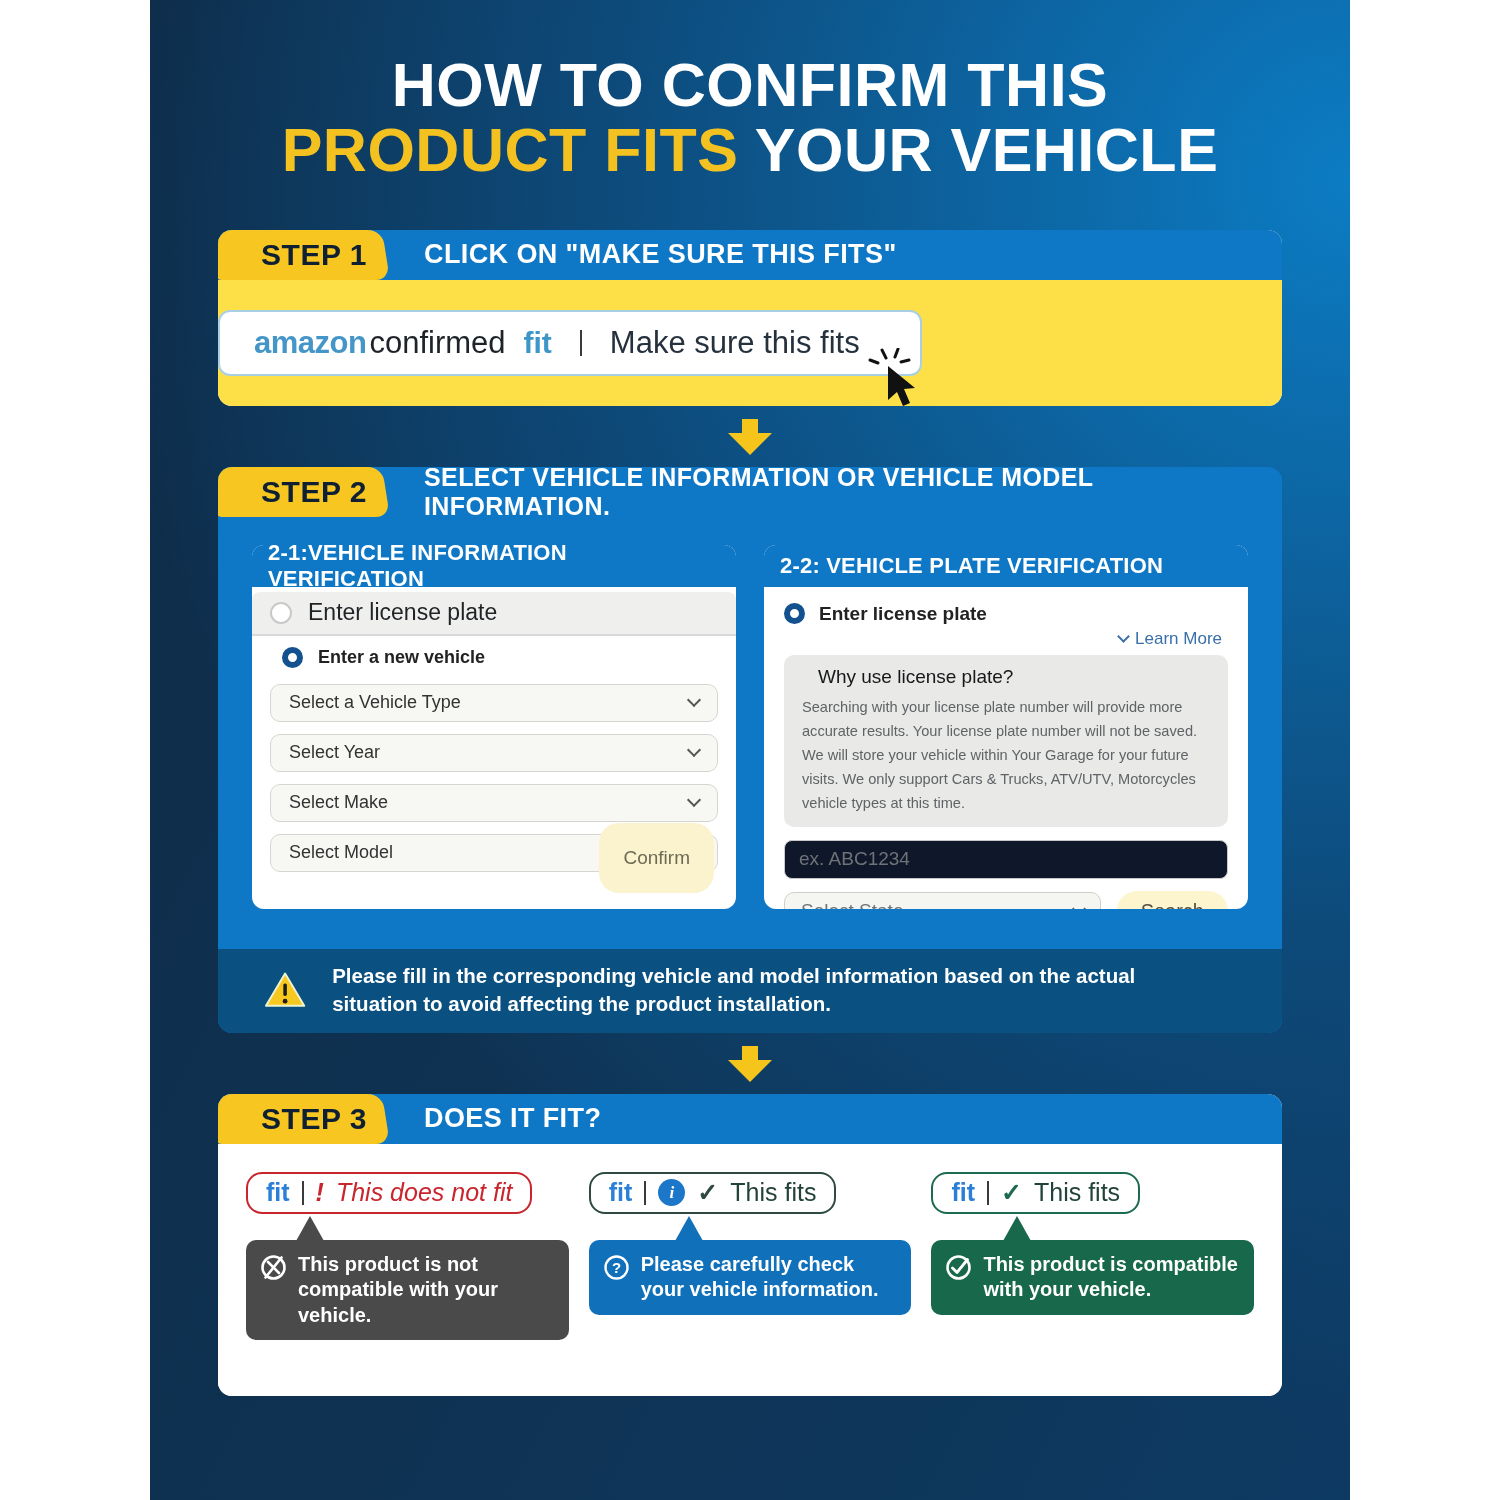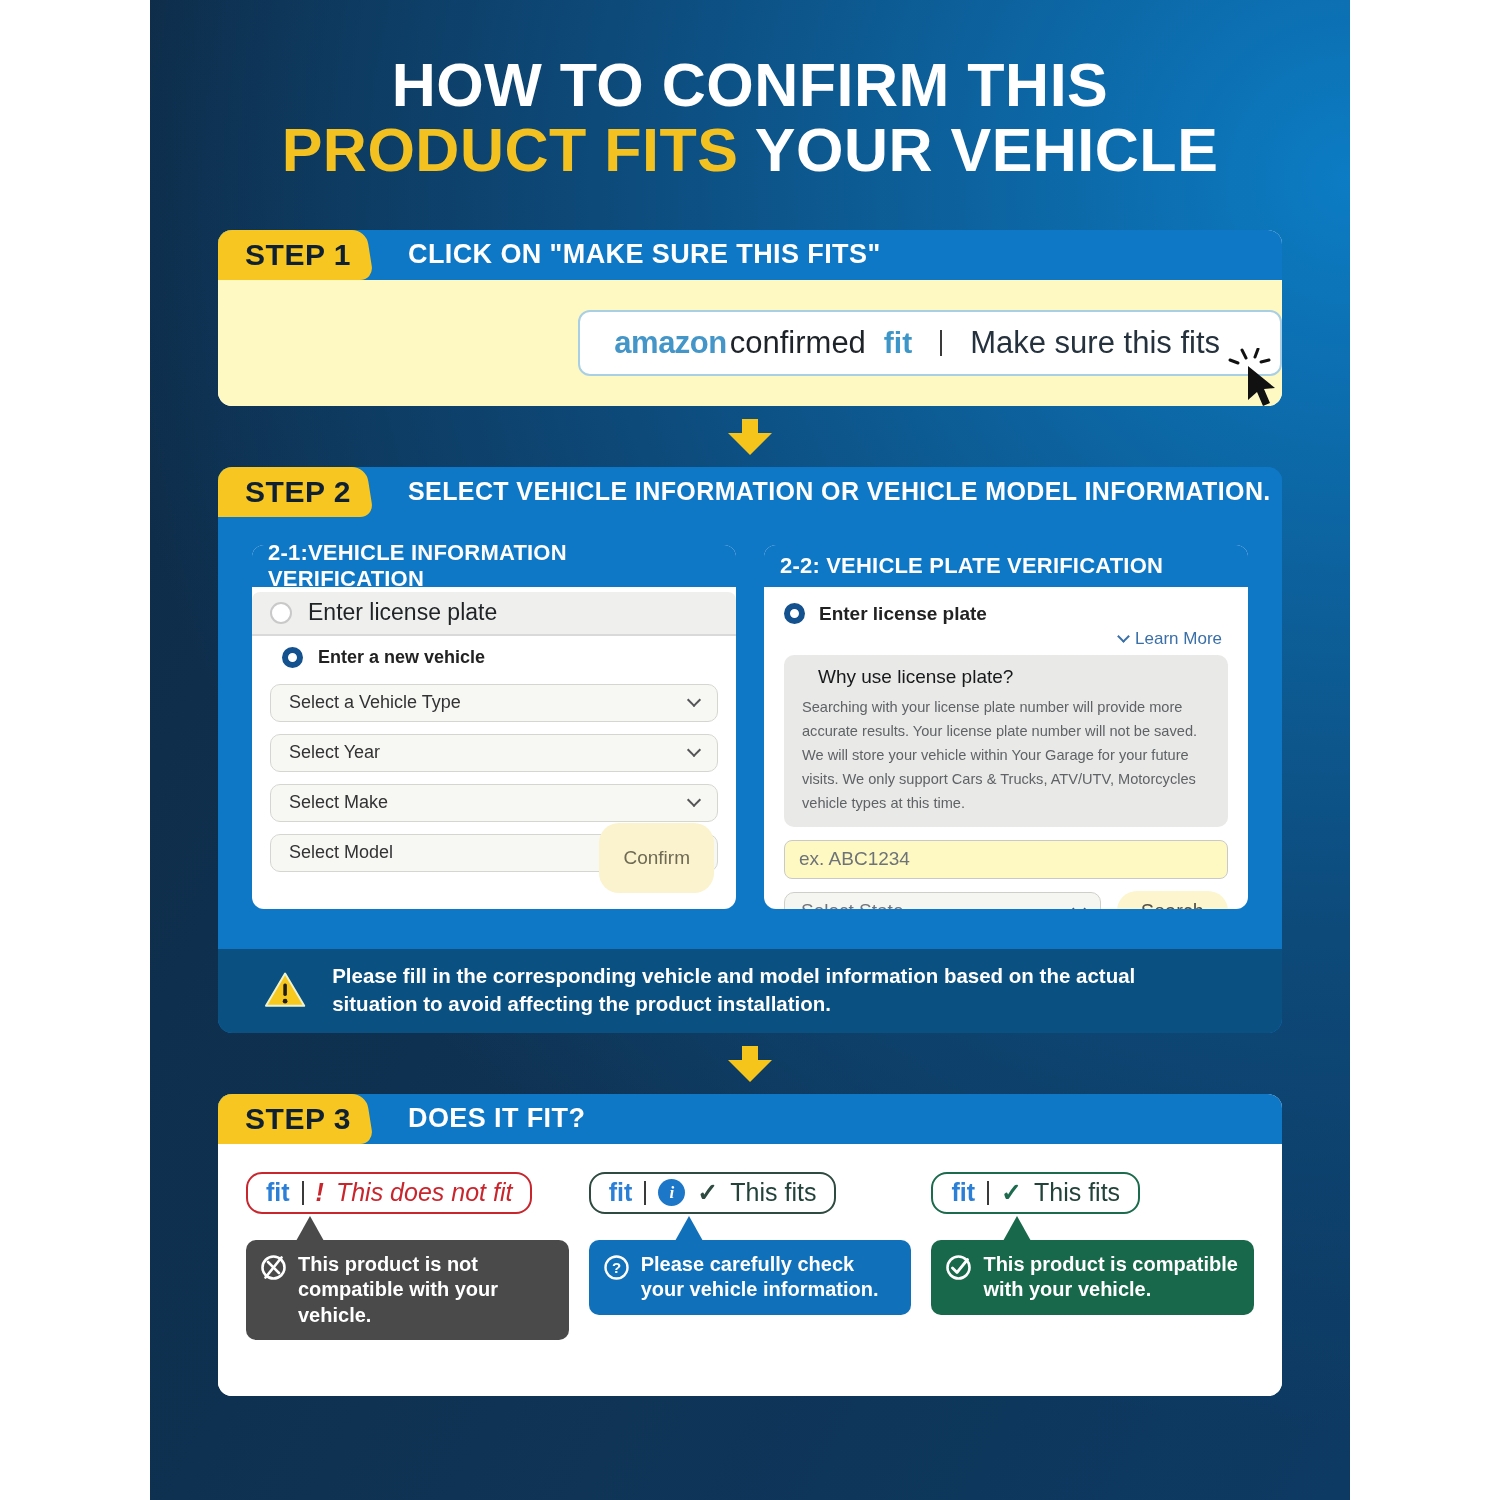--- a/index.html
+++ b/index.html
@@ -13,32 +13,32 @@
     padding:0 68px;
   }
 
   
   .title { padding-top:53px; text-align:center; color:#ffffff; font-weight:800;
            font-size:61px; line-height:1.07; letter-spacing:0.5px; }
   .title .hl { color:#f3c220; }
 
   
   .panel { border-radius:14px; overflow:hidden; background:#ffffff; }
-  .bar { height:50px; background:#0e77c6; display:flex; align-items:center; }
+  .bar { height:50px; background:#0e77c6; display:flex; align-items:center;padding-left:16px; }
   .badge { position:relative; width:160px; height:50px; flex-shrink:0;
            display:flex; align-items:center; justify-content:center; }
   .badge::before { content:""; position:absolute; top:0; left:-22px; right:8px; bottom:0;
                    background:#f8c621; transform:skewX(9deg); border-radius:4px 14px 14px 6px; }
   .badge span { position:relative; font-size:30px; font-weight:800; color:#0f2033; letter-spacing:0.5px; }
   .bar-title { margin-left:30px; color:#ffffff; font-weight:800; font-size:27px; letter-spacing:0.4px; }
   .bar-title.small { font-size:25px; }
 
   
   .step1 { margin-top:46px; }
-  .s1-body { height:126px; background:#fef9c3; display:flex; align-items:center; justify-content:flex-end; }
+  .s1-body { height:126px; background:#fde047; display:flex; align-items:center; justify-content:flex-start; }
   .fit-widget { position:relative; display:flex; align-items:center;
                 border:2px solid #a9cfe5; border-radius:12px; padding:13px 60px 13px 34px;
                 background:#ffffff; }
   .amz { color:#4596c8; font-weight:700; font-size:31px; letter-spacing:-0.5px; }
   .conf { color:#1d2328; font-size:31px; margin-left:3px; }
   .fitb { color:#3d96c8; font-weight:700; font-size:30px; margin-left:18px; }
   .vbar { width:2px; height:26px; background:#3a3a3a; margin:0 28px; }
   .msf { color:#25323e; font-size:31px; }
   .cursor { position:absolute; right:-4px; bottom:-36px; }
 
@@ -69,21 +69,21 @@
   .c2-radio-row { display:flex; align-items:center; gap:14px; padding:16px 20px 0; }
   .c2-radio-row .lbl { font-size:19px; font-weight:700; color:#222; }
   .learn-more { display:flex; justify-content:flex-end; align-items:center; gap:7px; padding:4px 26px 0; }
   .learn-more .lm-chev { width:9px; height:9px; border-right:2px solid #3a6fa8; border-bottom:2px solid #3a6fa8;
           transform:rotate(45deg); margin-top:-4px; }
   .learn-more .lbl { color:#3a6fa8; font-size:17px; }
   .info-box { margin:6px 20px 0; background:#e9e9e7; border-radius:10px; padding:11px 18px 12px; }
   .info-title { font-size:19px; color:#16181a; margin-bottom:7px;margin-left:16px; }
   .info-body { font-size:14.6px; color:#5f6366; line-height:24px; }
   .plate-input { margin:13px 20px 0; height:39px; border:1px solid #c9c9c9; border-radius:8px;
-                 display:flex; align-items:center; padding:0 14px; color:#6e7377; font-size:19px; background:#fef9c3; }
+                 display:flex; align-items:center; padding:0 14px; color:#6e7377; font-size:19px; background:#0f172a; }
   .state-row { margin:12px 20px 0; display:flex; gap:16px; align-items:center; }
   .state-select { flex:1; height:39px; background:#f5f5f2; border:1px solid #cfcfc9; border-radius:10px;
                   display:flex; align-items:center; justify-content:space-between; padding:0 16px; }
   .state-select .lbl { color:#6e7377; font-size:19px; }
   .search-btn { background:#fcf5cd; border:none; border-radius:20px; padding:9px 24px;
                 font-size:20px; color:#565048; font-family:inherit; }
 
   .warning { margin-top:40px; background:#0a5080; min-height:84px; border-radius:0 0 14px 14px;
              display:flex; align-items:center; gap:26px; padding:12px 60px 14px 46px;justify-content:center; }
   .warning p { color:#ffffff; font-weight:700; font-size:20.5px; line-height:1.32; max-width:930px; }

